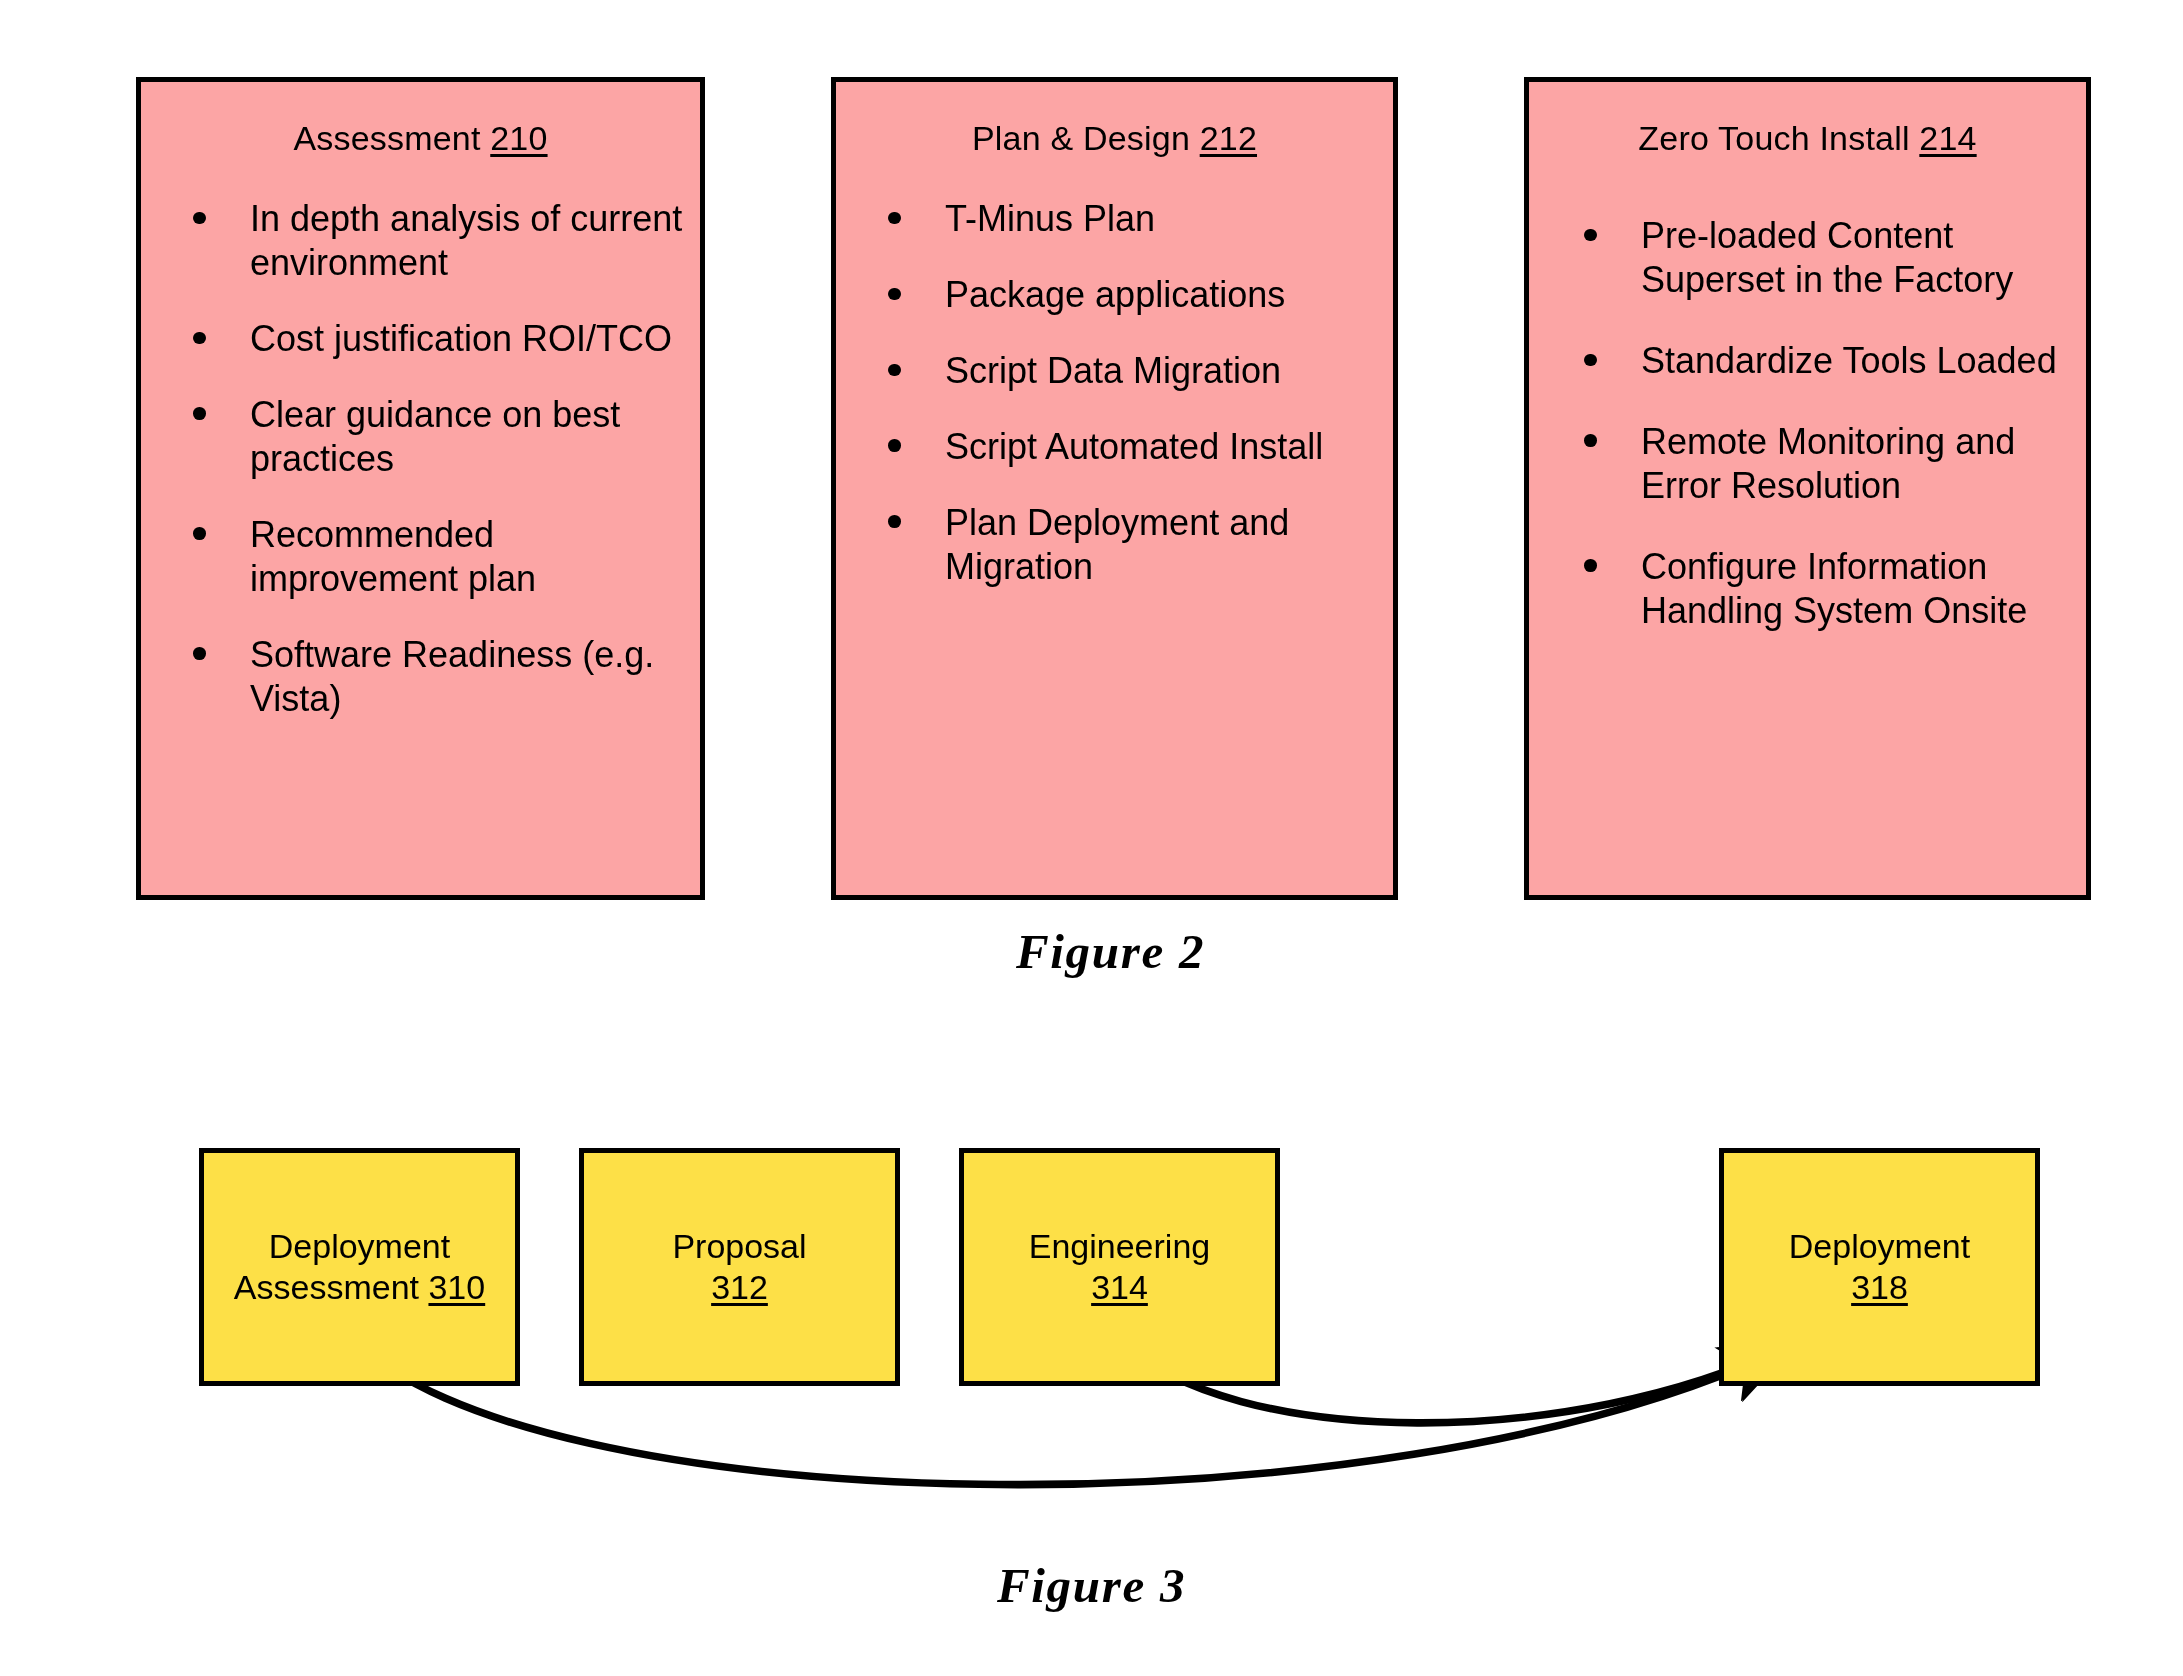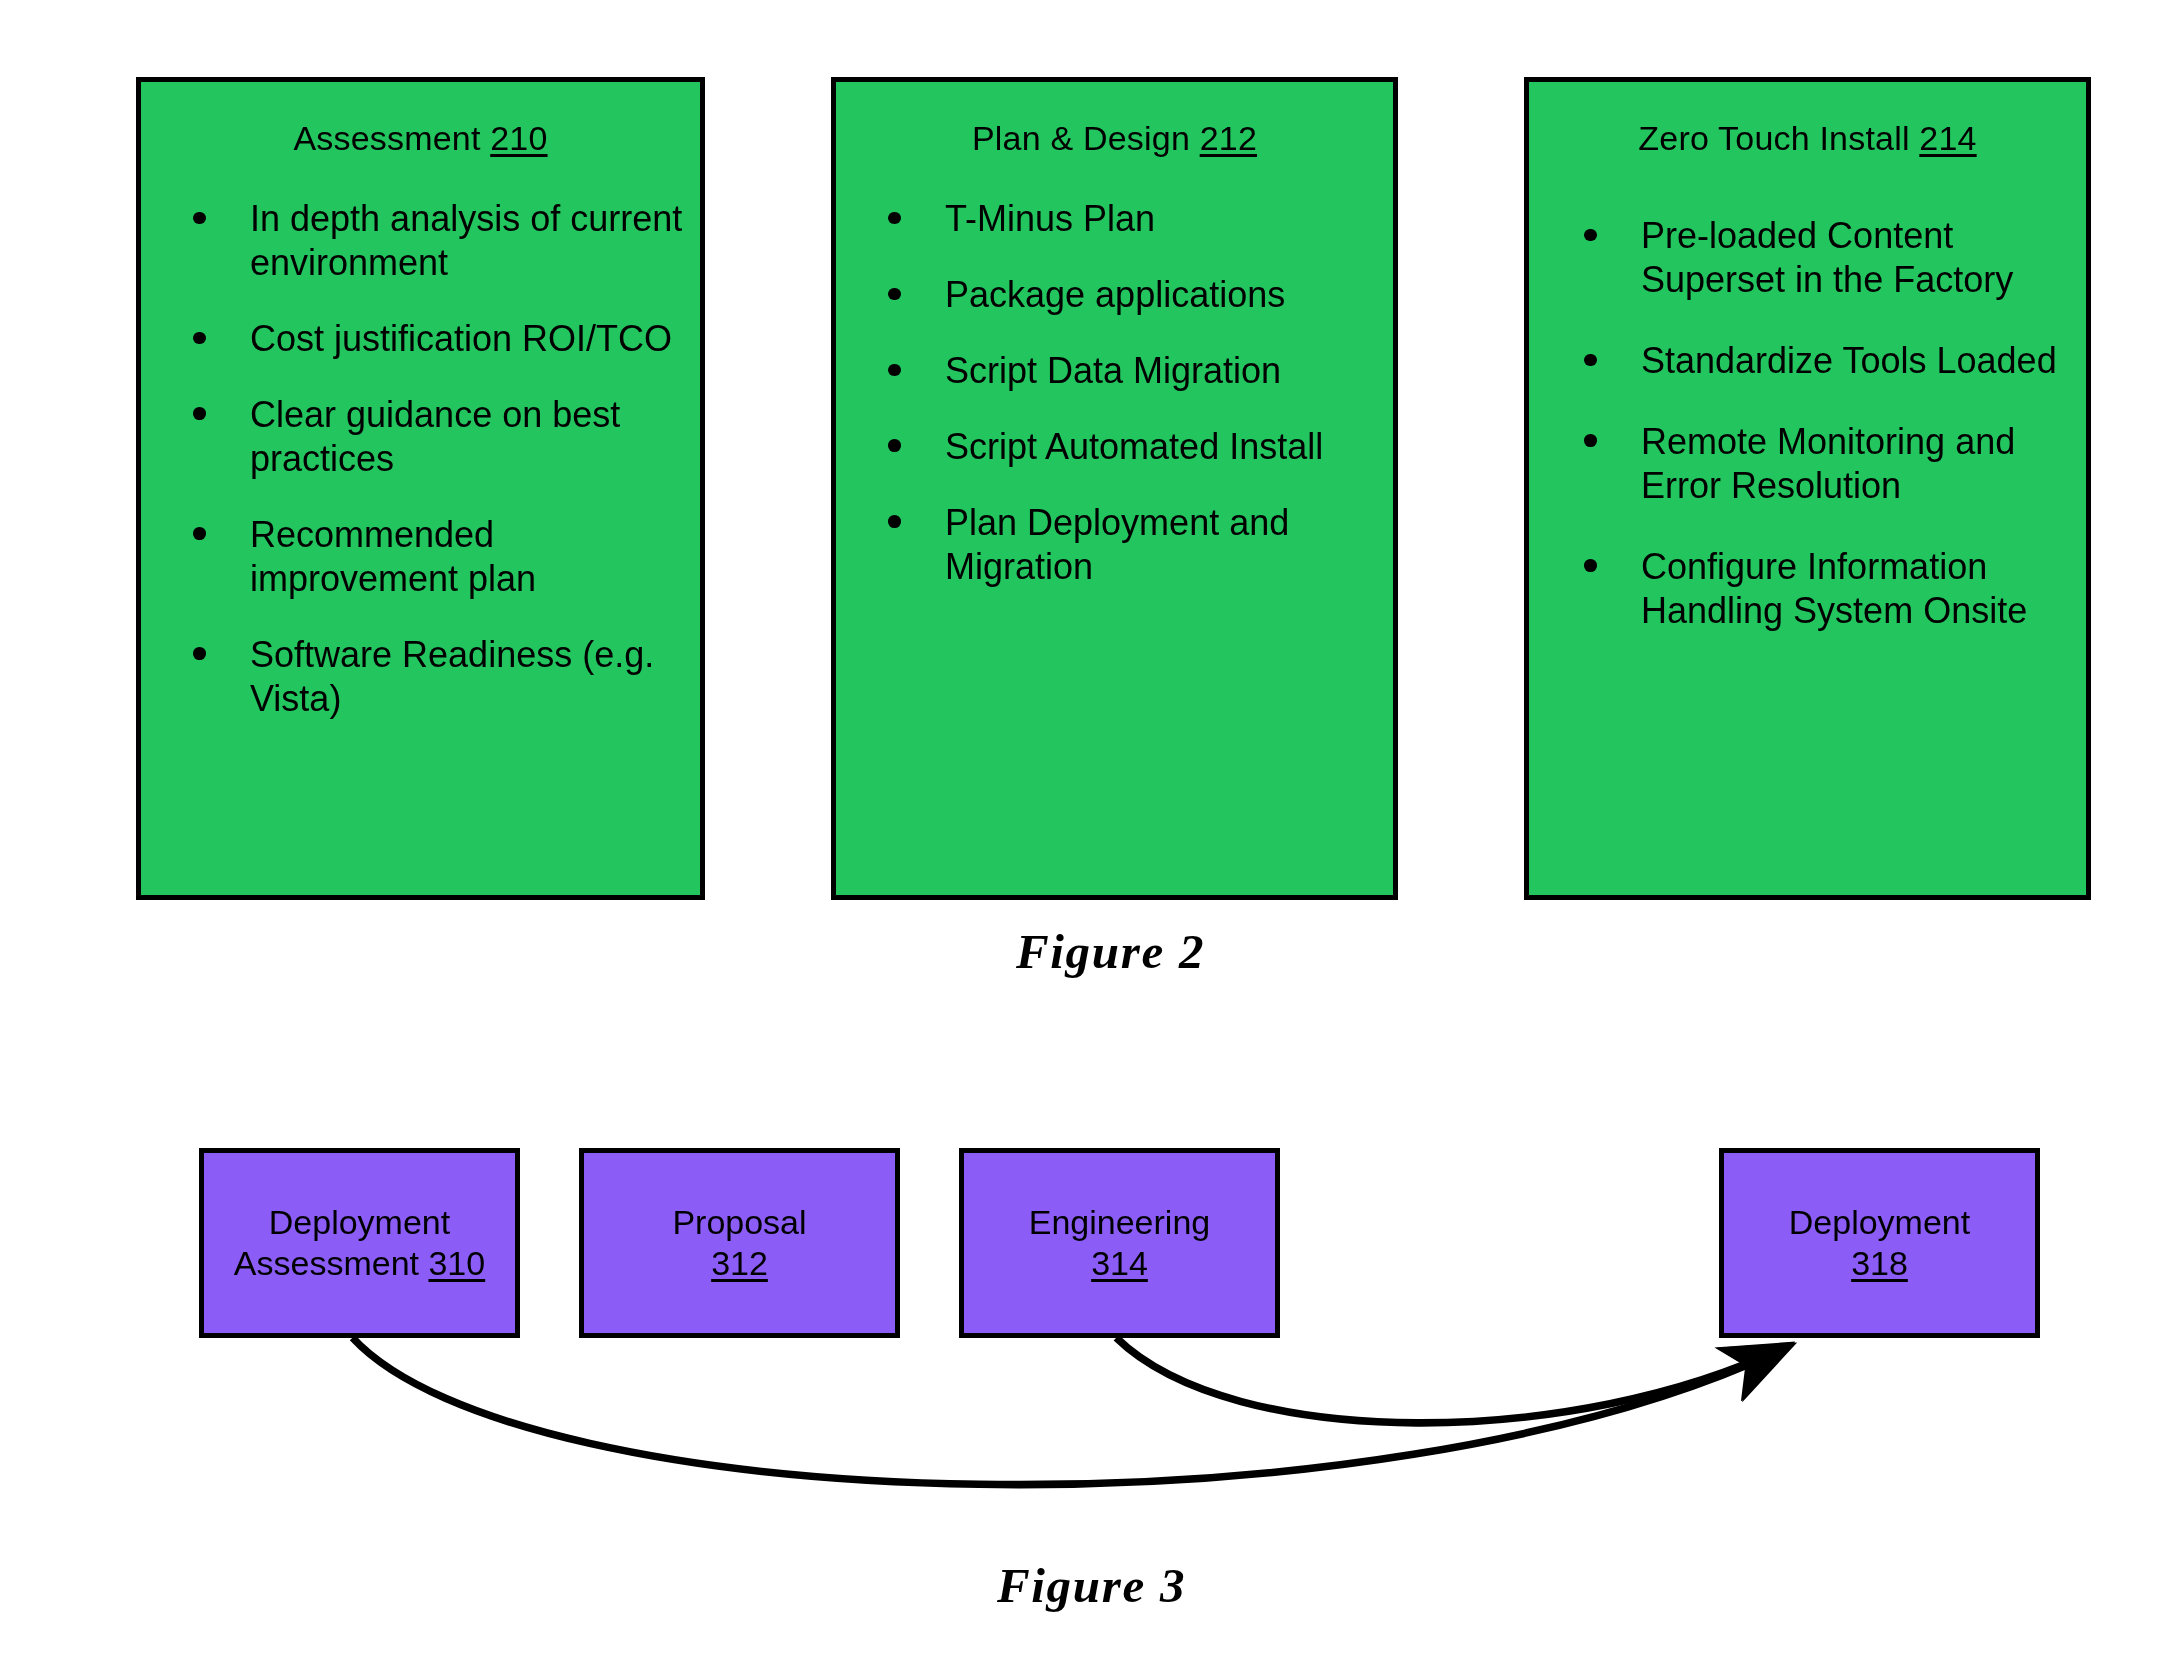--- a/index.html
+++ b/index.html
@@ -20,21 +20,21 @@
     left: 0; top: 0;
     width: 2183px;
     height: 1676px;
   }
 
   
   .fig2-box {
     position: absolute;
     box-sizing: border-box;
     border: 5px solid #000000;
-    background: #22c55e;
+    background: #fca5a5;
   }
   .fig2-box.b1 { left: 136px;  top: 77px; width: 569px; height: 823px; }
   .fig2-box.b2 { left: 831px;  top: 77px; width: 567px; height: 823px; }
   .fig2-box.b3 { left: 1524px; top: 77px; width: 567px; height: 823px; }
 
   .fig2-title {
     text-align: center;
     font-size: 34px;
     line-height: 1.1;
     margin-top: 38px;
@@ -87,23 +87,23 @@
     letter-spacing: 1.7px;
   }
   #fig2-caption { left: 0; top: 923px; padding-left: 19px; }
   #fig3-caption { left: 0; top: 1557px; }
 
   
   .fig3-box {
     position: absolute;
     box-sizing: border-box;
     border: 5px solid #000000;
-    background: #8b5cf6;
+    background: #fde047;
     top: 1148px;
-    height: 190px;
+    height: 238px;
     display: flex;
     flex-direction: column;
     align-items: center;
     justify-content: center;
     text-align: center;
     font-size: 34px;
     line-height: 1.22;
     z-index: 3;
   }
   .fig3-box .ln { display: block; white-space: nowrap; }

